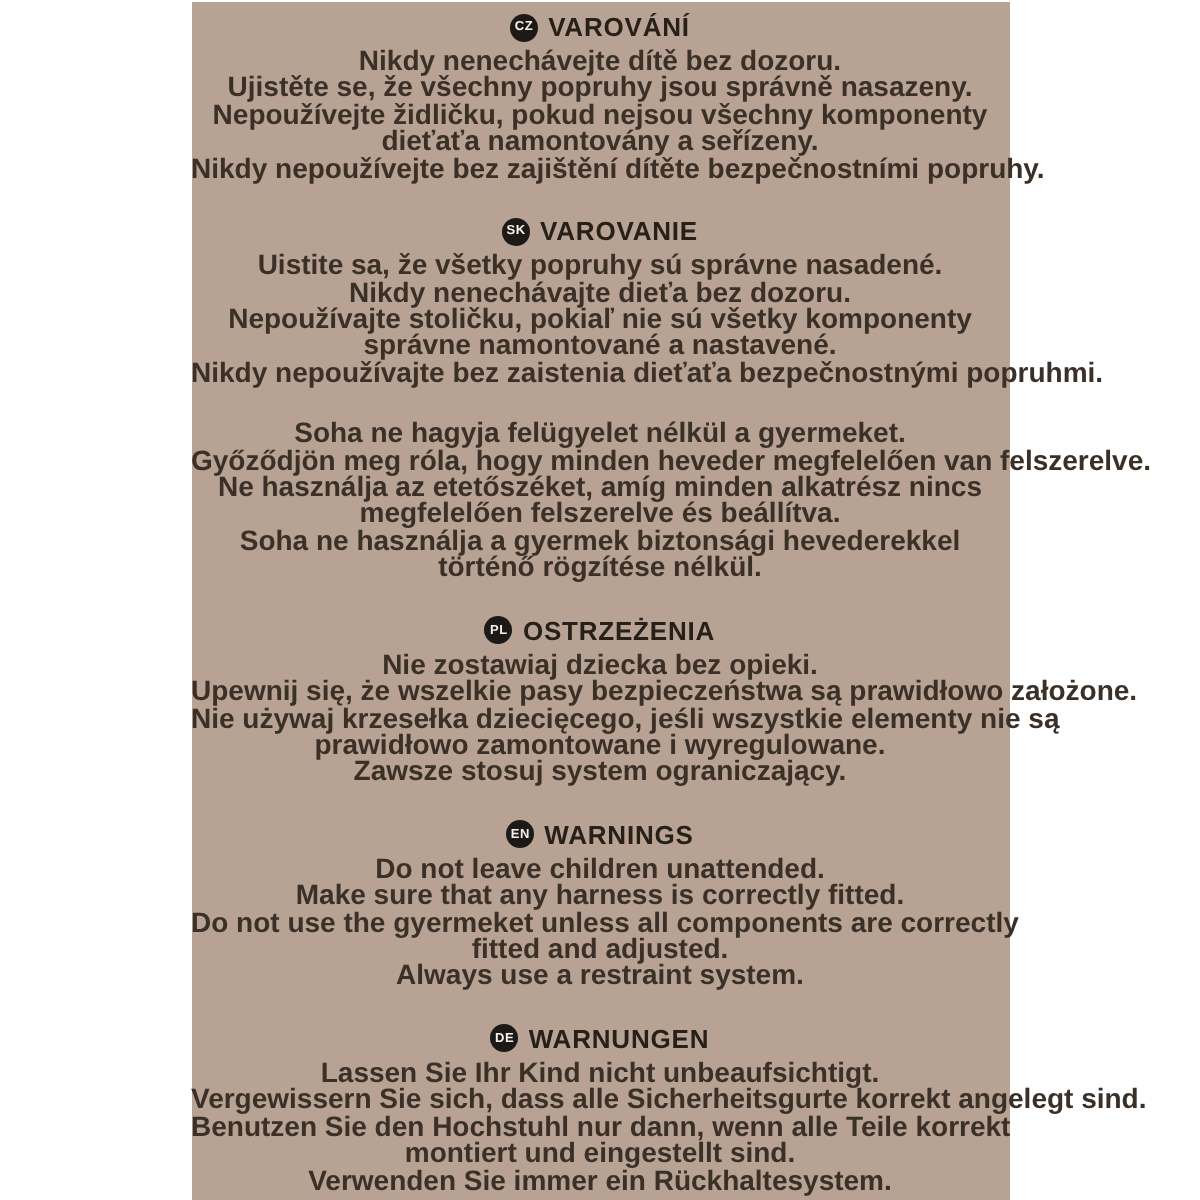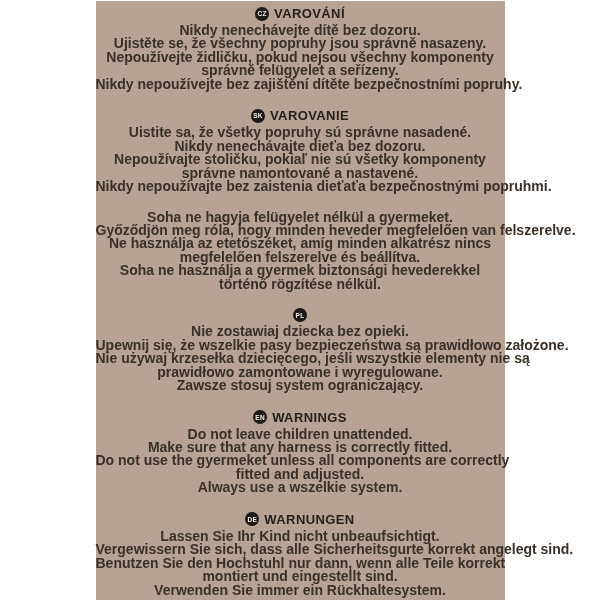--- a/index.html
+++ b/index.html
@@ -68,21 +68,21 @@
 <div class="label-panel">
   <section class="warning-section">
     <h2 class="section-header">
       <span class="lang-badge">CZ</span>
       <span class="section-title">VAROVÁNÍ</span>
     </h2>
     <div class="section-lines">
         <div class="line">Nikdy nenechávejte dítě bez dozoru.</div>
         <div class="line">Ujistěte se, že všechny popruhy jsou správně nasazeny.</div>
         <div class="line">Nepoužívejte židličku, pokud nejsou všechny komponenty</div>
-        <div class="line">správně felügyelet a seřízeny.</div>
+        <div class="line">dieťaťa namontovány a seřízeny.</div>
         <div class="line">Nikdy nepoužívejte bez zajištění dítěte bezpečnostními popruhy.</div>
       </div>
   </section>
 
   <section class="warning-section">
     <h2 class="section-header">
       <span class="lang-badge">SK</span>
       <span class="section-title">VAROVANIE</span>
     </h2>
     <div class="section-lines">
@@ -101,41 +101,42 @@
         <div class="line">Ne használja az etetőszéket, amíg minden alkatrész nincs</div>
         <div class="line">megfelelően felszerelve és beállítva.</div>
         <div class="line">Soha ne használja a gyermek biztonsági hevederekkel</div>
         <div class="line">történő rögzítése nélkül.</div>
       </div>
   </section>
 
   <section class="warning-section">
     <h2 class="section-header">
       <span class="lang-badge">PL</span>
+      <span class="section-title">OSTRZEŻENIA</span>
     </h2>
     <div class="section-lines">
         <div class="line">Nie zostawiaj dziecka bez opieki.</div>
         <div class="line">Upewnij się, że wszelkie pasy bezpieczeństwa są prawidłowo założone.</div>
         <div class="line">Nie używaj krzesełka dziecięcego, jeśli wszystkie elementy nie są</div>
         <div class="line">prawidłowo zamontowane i wyregulowane.</div>
         <div class="line">Zawsze stosuj system ograniczający.</div>
       </div>
   </section>
 
   <section class="warning-section">
     <h2 class="section-header">
       <span class="lang-badge">EN</span>
       <span class="section-title">WARNINGS</span>
     </h2>
     <div class="section-lines">
         <div class="line">Do not leave children unattended.</div>
         <div class="line">Make sure that any harness is correctly fitted.</div>
         <div class="line">Do not use the gyermeket unless all components are correctly</div>
         <div class="line">fitted and adjusted.</div>
-        <div class="line">Always use a wszelkie system.</div>
+        <div class="line">Always use a restraint system.</div>
       </div>
   </section>
 
   <section class="warning-section">
     <h2 class="section-header">
       <span class="lang-badge">DE</span>
       <span class="section-title">WARNUNGEN</span>
     </h2>
     <div class="section-lines">
         <div class="line">Lassen Sie Ihr Kind nicht unbeaufsichtigt.</div>

